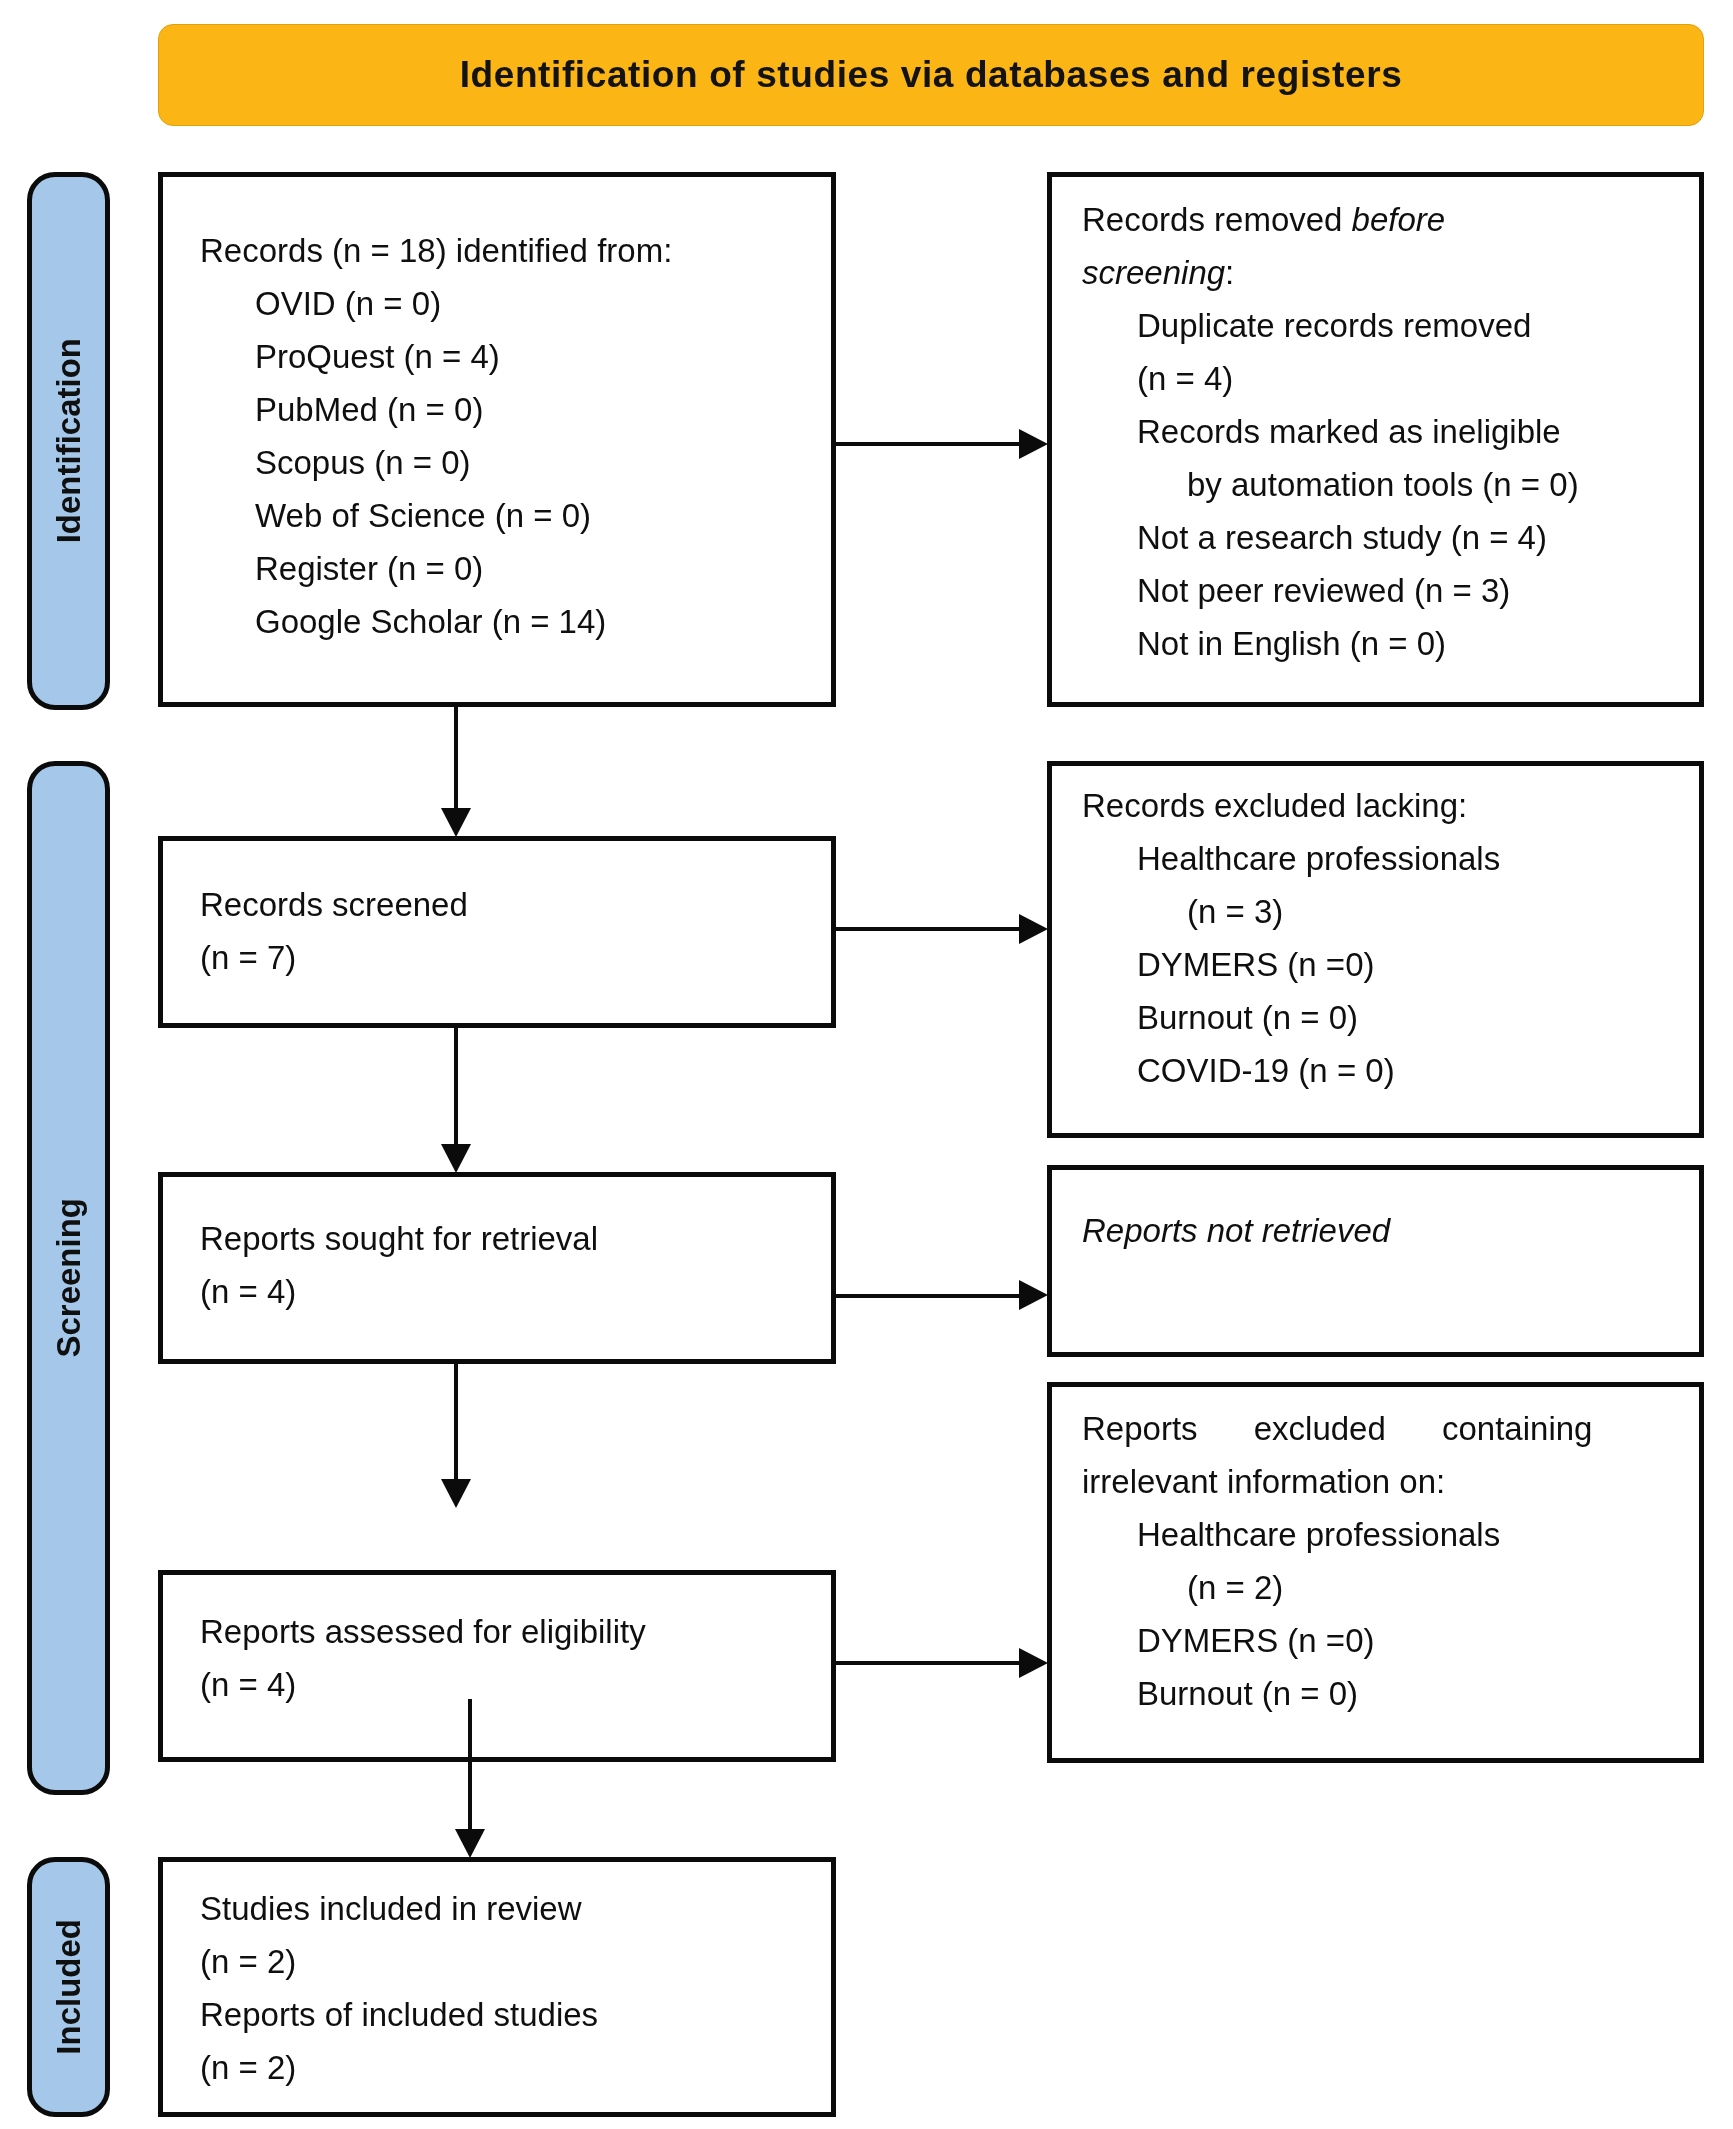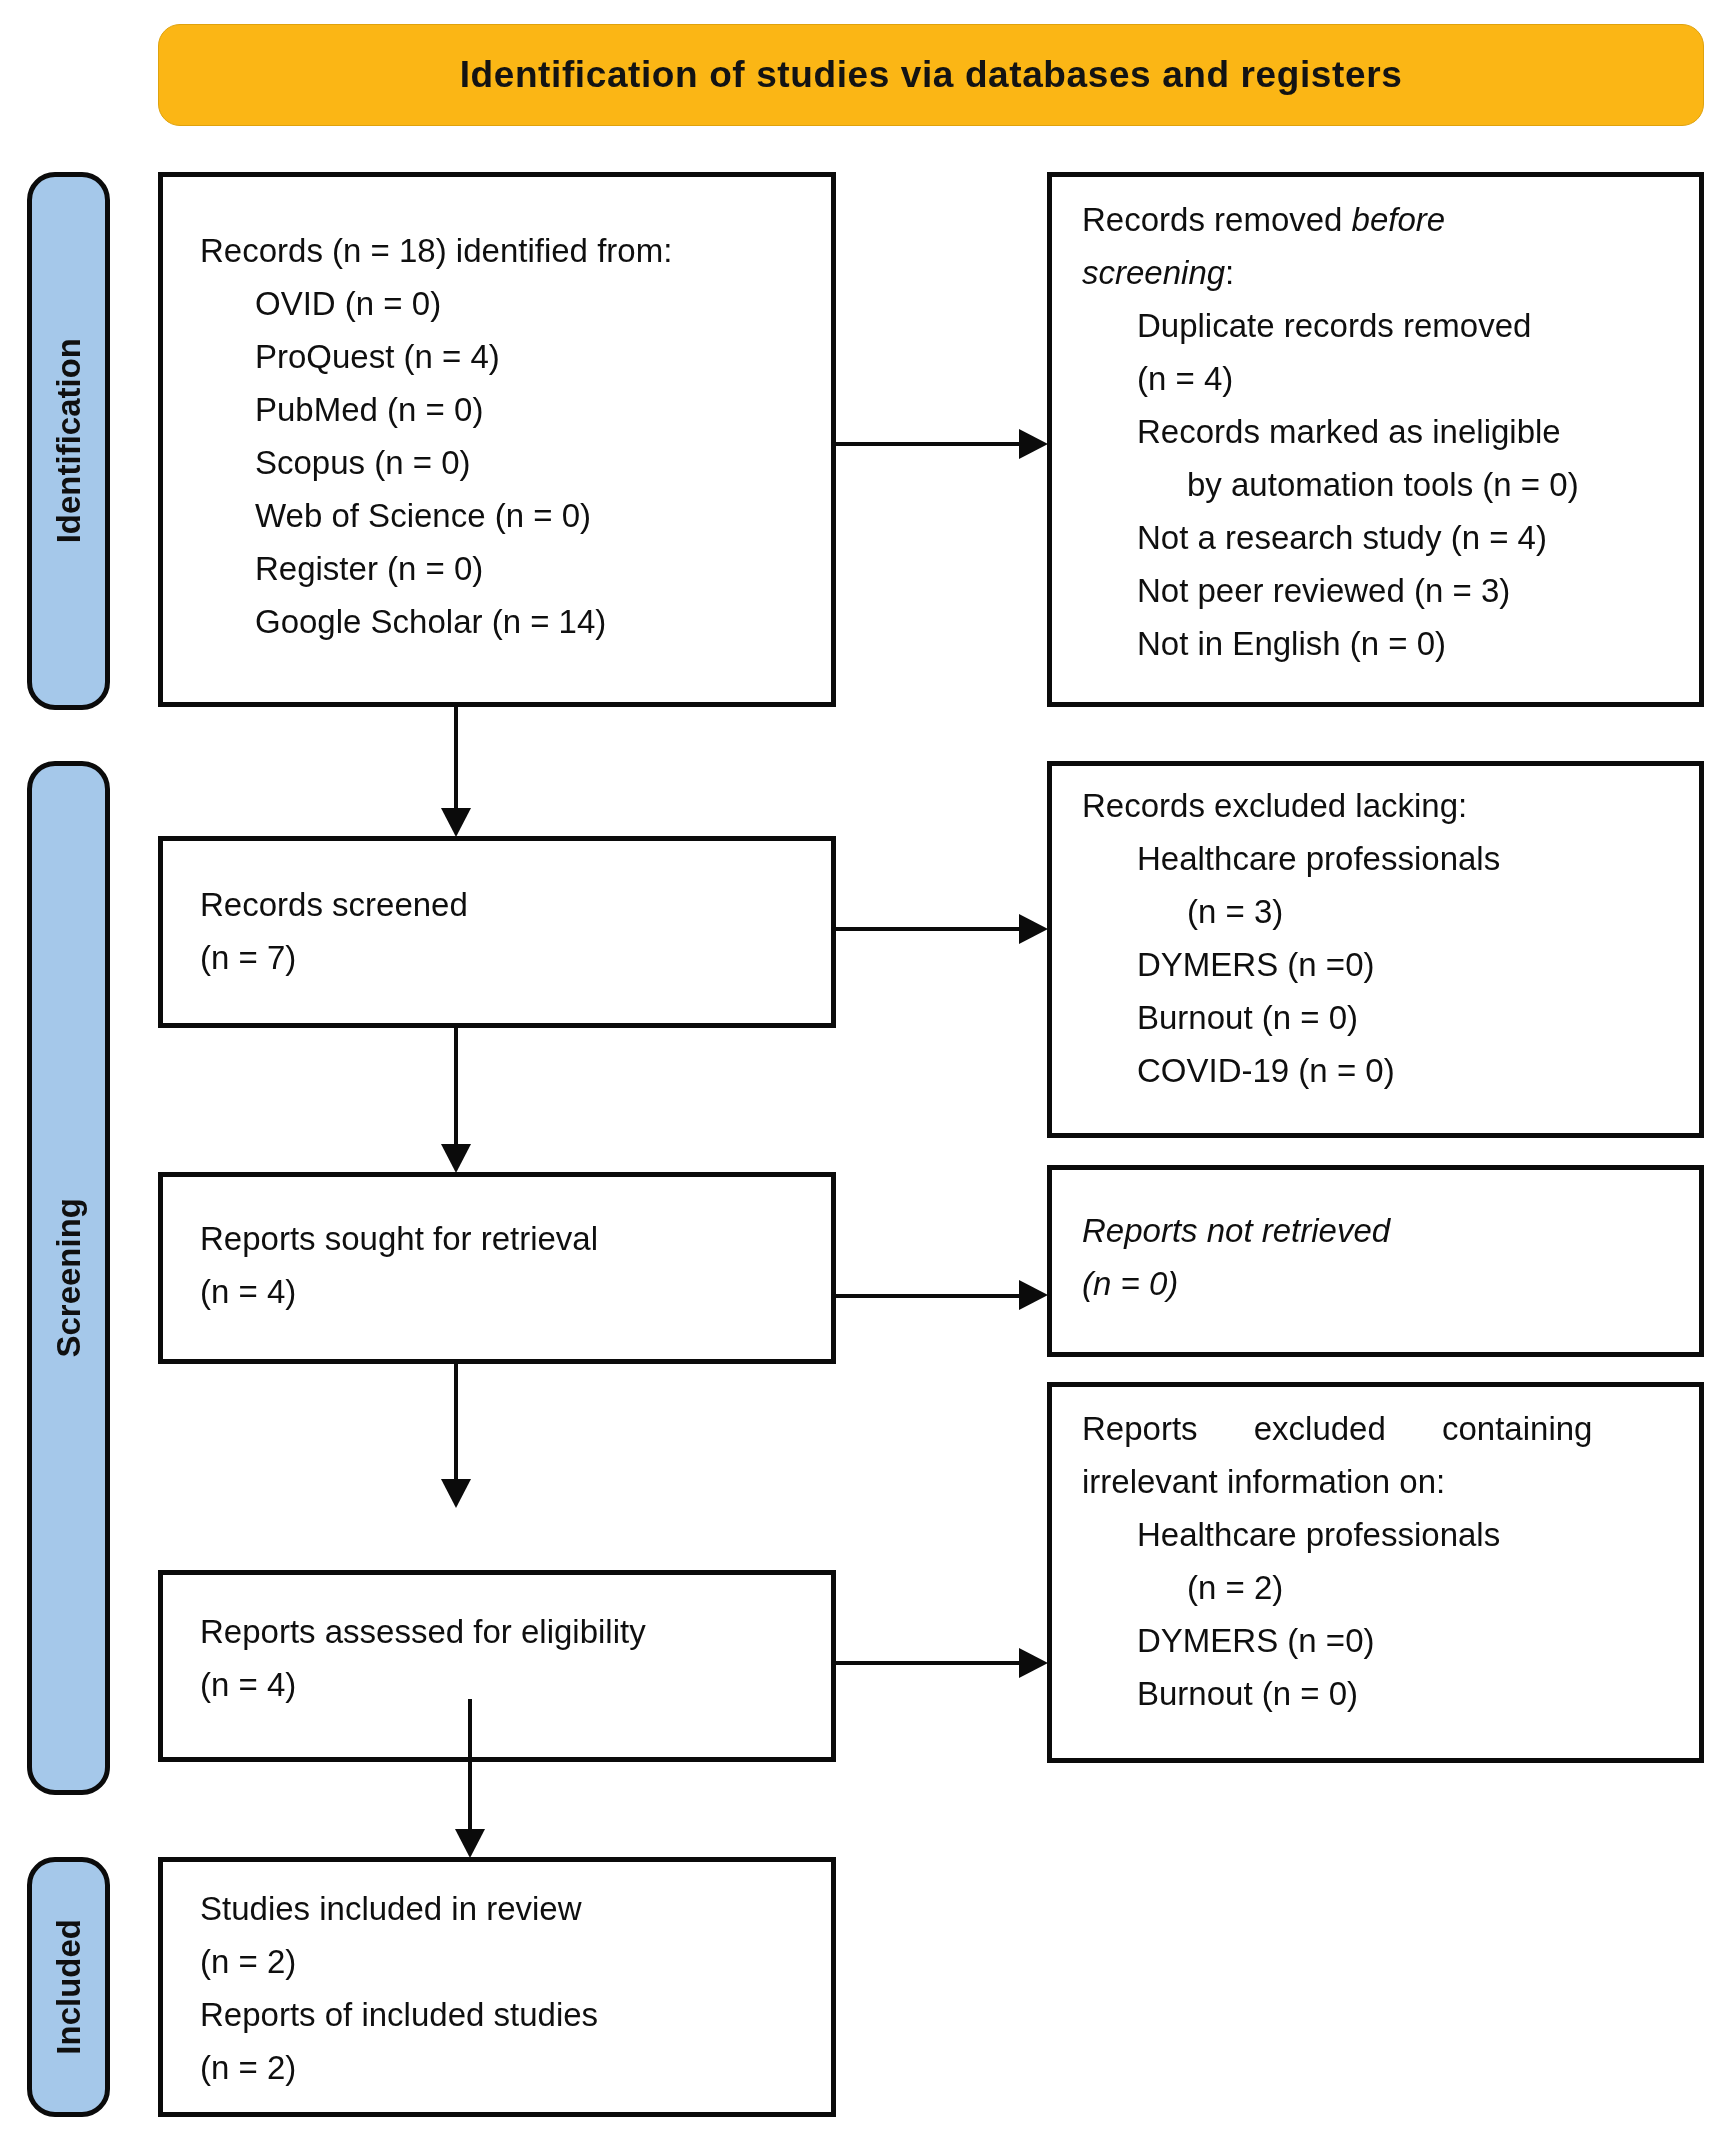--- a/index.html
+++ b/index.html
@@ -19,21 +19,21 @@
     font-family:"Liberation Sans", sans-serif;
     color:var(--text-color);
   }
   
   .banner{
     position:absolute;
     left:158px; top:24.4px;
     width:1546px; height:102px;
     background:var(--banner-bg);
     border:1.7px solid var(--banner-border);
-    border-radius:22px;
+    border-radius:15px;
     display:flex; align-items:center; justify-content:center;
   }
   .banner .title{
     font-size:37px;
     font-weight:bold;
     color:#131313;
     letter-spacing:0.6px;
   }
   
   .stage{
@@ -147,21 +147,20 @@
       <div class="line indent-1"><span>DYMERS (n =0)</span></div>
       <div class="line indent-1"><span>Burnout (n = 0)</span></div>
       <div class="line indent-1"><span>COVID-19 (n = 0)</span></div>
     </div>
   <div class="fbox b-reports-sought">
       <div class="line indent-0"><span>Reports sought for retrieval</span></div>
       <div class="line indent-0"><span>(n = 4)</span></div>
     </div>
   <div class="fbox b-reports-not-retrieved">
       <div class="line indent-0"><span>Reports not retrieved</span></div>
-      <div class="line indent-0"><span>(n = 0)</span></div>
     </div>
   <div class="fbox b-reports-assessed">
       <div class="line indent-0"><span>Reports assessed for eligibility</span></div>
       <div class="line indent-0"><span>(n = 4)</span></div>
     </div>
   <div class="fbox b-reports-excluded">
       <div class="line indent-0 justify"><span>Reports excluded containing</span></div>
       <div class="line indent-0"><span>irrelevant information on:</span></div>
       <div class="line indent-1"><span>Healthcare professionals</span></div>
       <div class="line indent-2"><span>(n = 2)</span></div>

